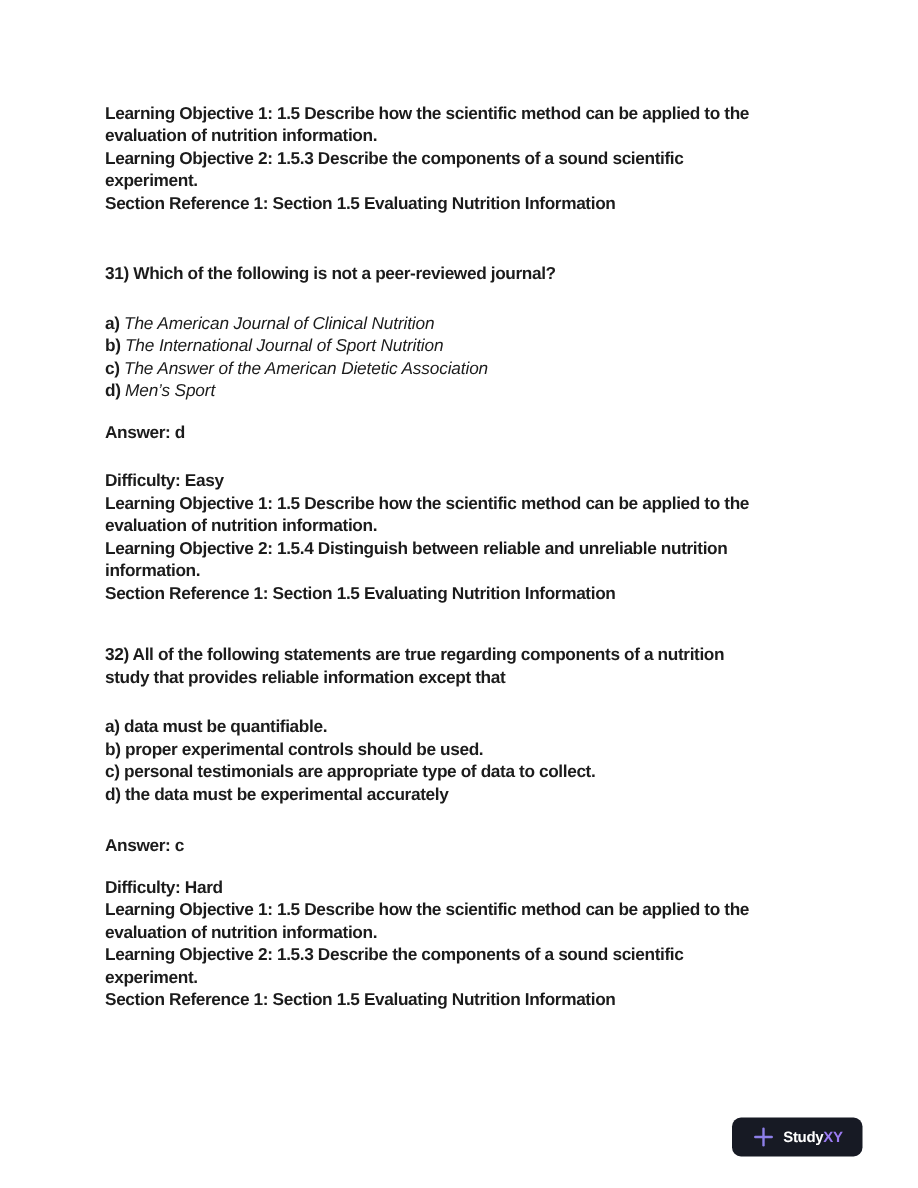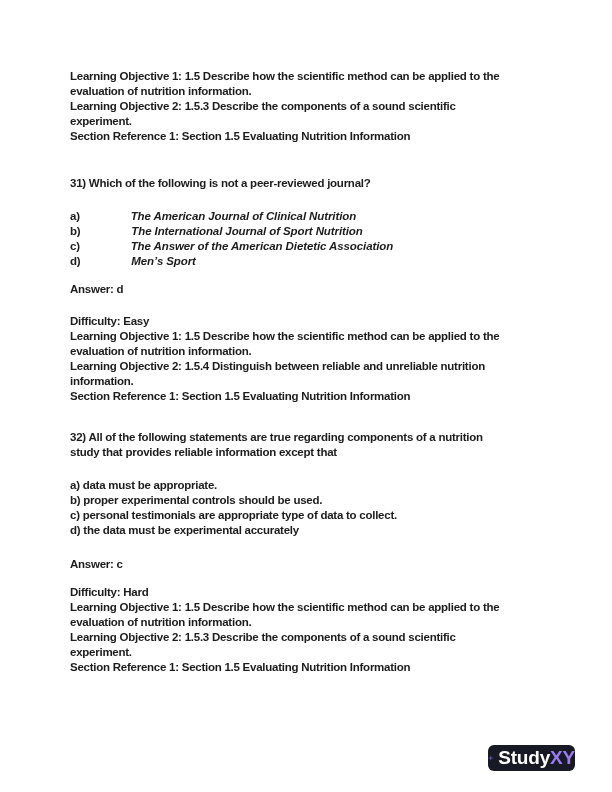--- a/index.html
+++ b/index.html
@@ -28,23 +28,22 @@
   #q31 .answer   { margin-top: 13px; }
   #q31 .meta     { margin-top: 17px; }
   #q32 .question { margin-top: 26px; }
   #q32 .options  { margin-top: 18px; }
   #q32 .answer   { margin-top: 19px; }
   #q32 .meta     { margin-top: 13px; }
   .option-row { line-height: 15px; }
   .opt-letter { font-weight: 700; }
   .italic-titles .opt-text {
     font-style: italic;
-    font-weight: 700;
+    font-weight: 400;
     letter-spacing: -0.1px;
-    margin-left: 48px;
   }
   
   .badge {
     position: absolute;
     left: 488px;
     top: 745px;
     width: 87px;
     height: 26px;
     background: var(--badge_bg, #171a24);
     border-radius: 6px;
@@ -53,21 +52,21 @@
     justify-content: center;
     gap: 5px;
   }
   .badge .plus { width: 16px; height: 16px; display: block; }
   .badge .plus line {
     stroke: var(--plus, #8d7fe8);
     stroke-width: 1.6;
     stroke-linecap: round;
   }
   .brand-text {
-    font-size: 19px;
+    font-size: 10px;
     font-weight: 700;
     letter-spacing: -0.2px;
     white-space: nowrap;
   }
   .brand-study { color: var(--study, #ffffff); }
   .brand-xy { color: var(--xy, #9b7bf2); }
 </style>
 </head>
 <body>
 
@@ -107,21 +106,21 @@
 information.
 Section Reference 1: Section 1.5 Evaluating Nutrition Information</div>
   </section>
 
   <section id="q32">
     <div class="question lines">32) All of the following statements are true regarding components of a nutrition
 study that provides reliable information except that</div>
     <div class="options">
       <div class="option-row">
         <span class="opt-letter">a)</span>
-        <span class="opt-text">data must be appropriate.</span>
+        <span class="opt-text">data must be quantifiable.</span>
       </div>
       <div class="option-row">
         <span class="opt-letter">b)</span>
         <span class="opt-text">proper experimental controls should be used.</span>
       </div>
       <div class="option-row">
         <span class="opt-letter">c)</span>
         <span class="opt-text">personal testimonials are appropriate type of data to collect.</span>
       </div>
       <div class="option-row">

